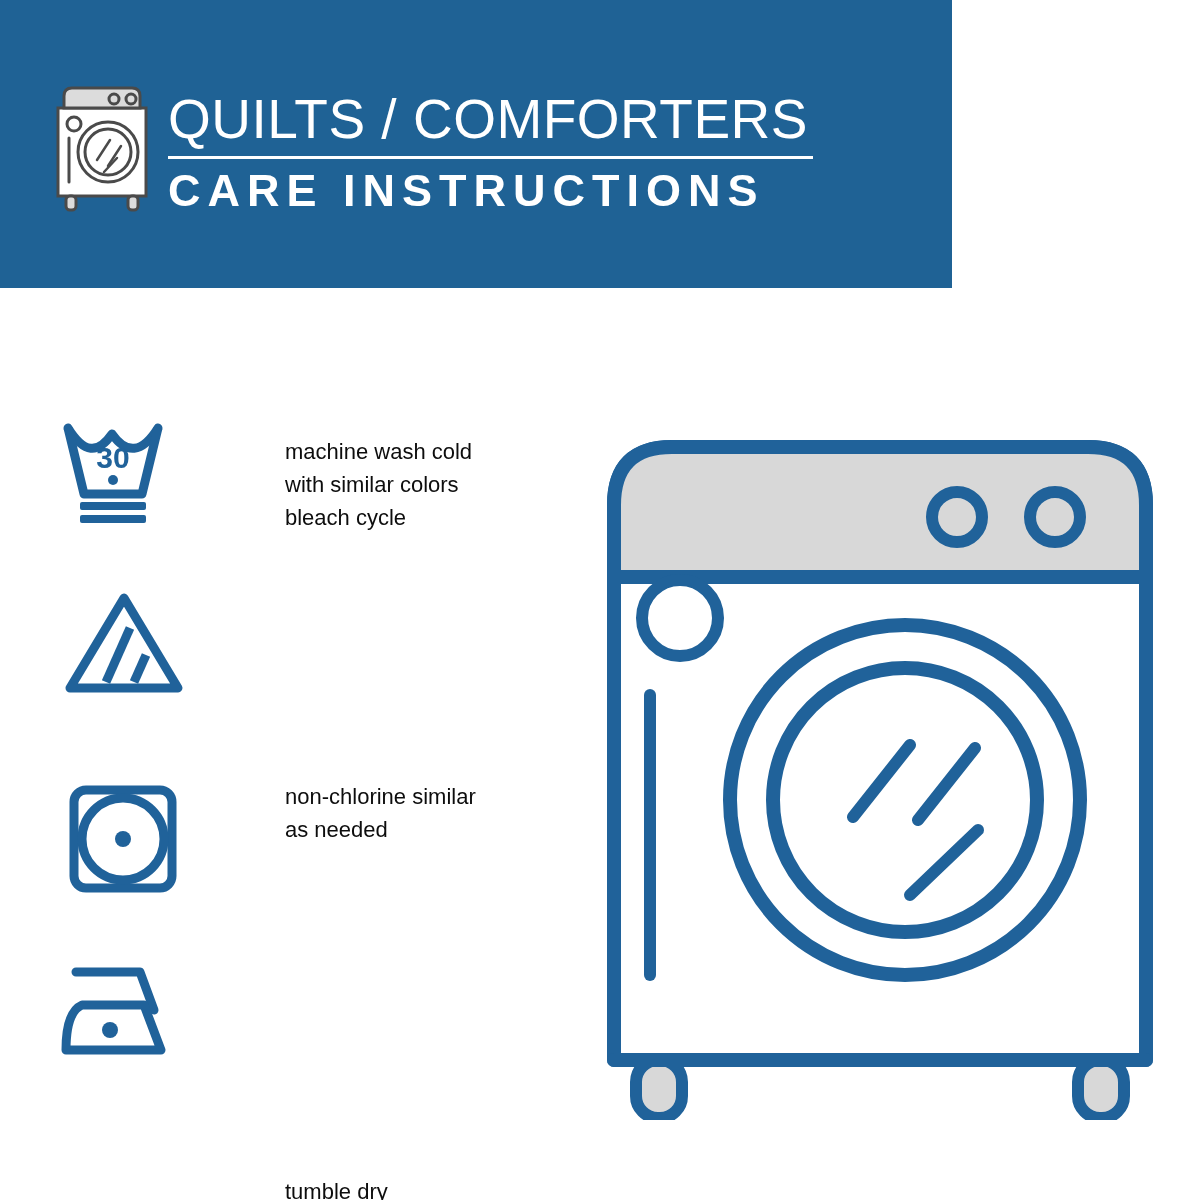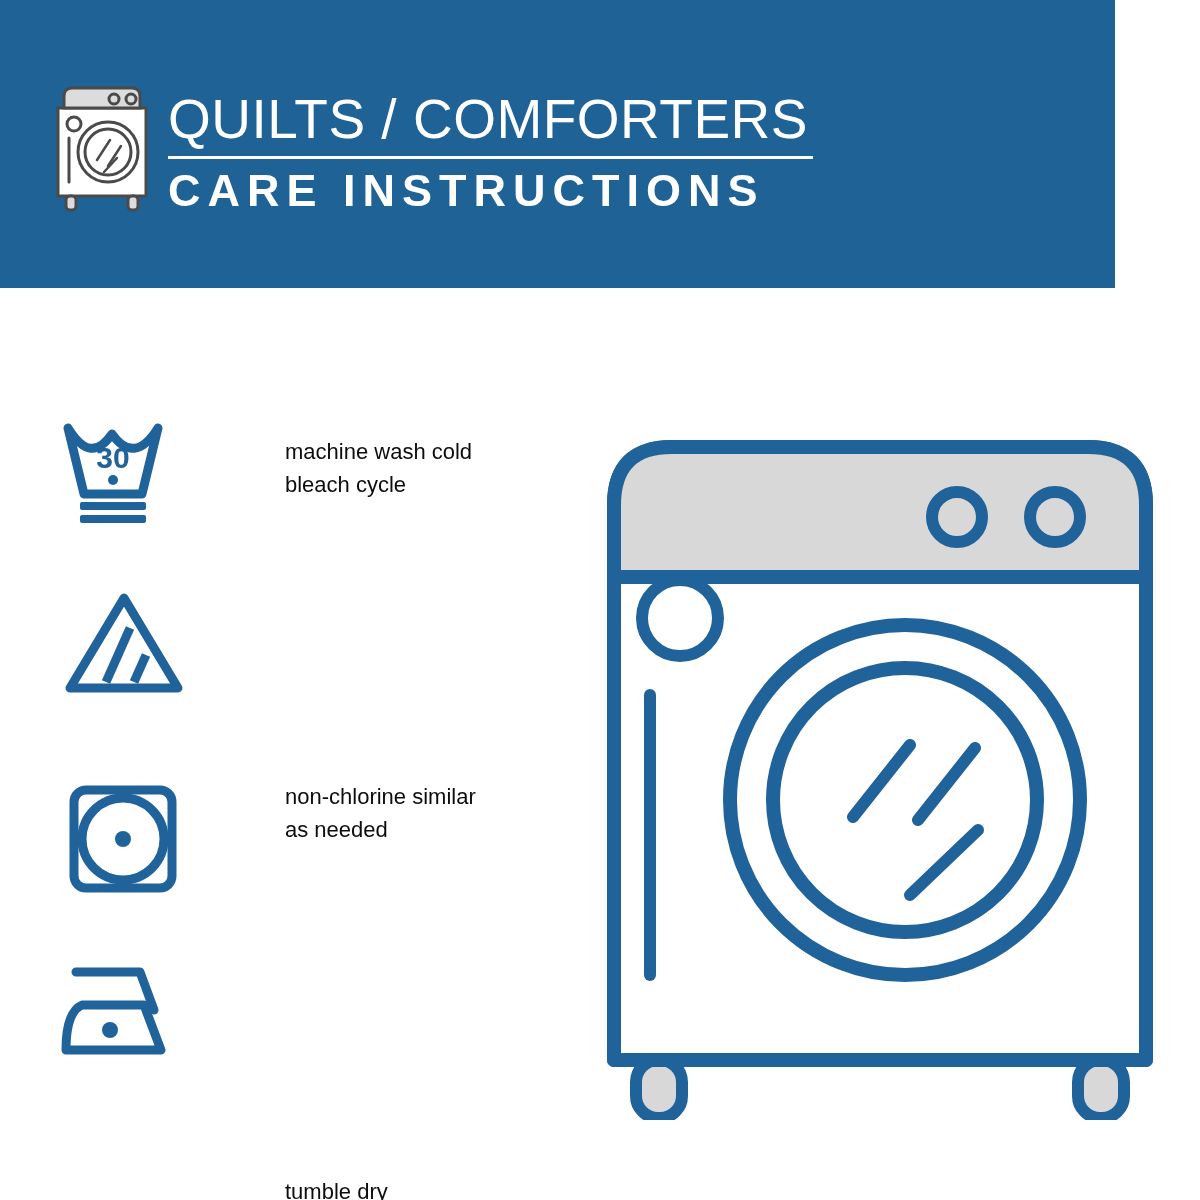--- a/index.html
+++ b/index.html
@@ -16,21 +16,21 @@
     height: 1200px;
     background: #ffffff;
     overflow: hidden;
   }
 
   
   #header-band {
     position: absolute;
     left: 0;
     top: 0;
-    width: 1115px;
+    width: 952px;
     height: 288px;
     background: #1F6295;
   }
   #header-logo {
     position: absolute;
     left: 52px;
     top: 82px;
     width: 104px;
     height: 130px;
   }
@@ -165,20 +165,21 @@
 
         <text x="55" y="58" font-family="Liberation Sans, sans-serif" font-size="30" font-weight="700" fill="#20629A" text-anchor="middle">30</text>
 
         <circle cx="55" cy="70" r="5" fill="#20629A"></circle>
 
         <rect x="22" y="92" width="66" height="8" rx="2" fill="#20629A"></rect>
         <rect x="22" y="105" width="66" height="8" rx="2" fill="#20629A"></rect>
       </svg>
       <div class="care-text" id="care-text-wash">
         <div>machine wash cold</div>
+        <div>with similar colors</div>
         <div>bleach cycle</div>
       </div>
     </div>
 
     <div class="care-row" id="care-row-bleach">
       <svg class="care-symbol" viewBox="0 0 140 120">
 
         <path d="M 66 18 L 120 108 L 12 108 Z" fill="none" stroke="#20629A" stroke-width="9" stroke-linejoin="round"></path>
 
         <line x1="72" y1="48" x2="48" y2="102" stroke="#20629A" stroke-width="9" stroke-linecap="butt"></line>

